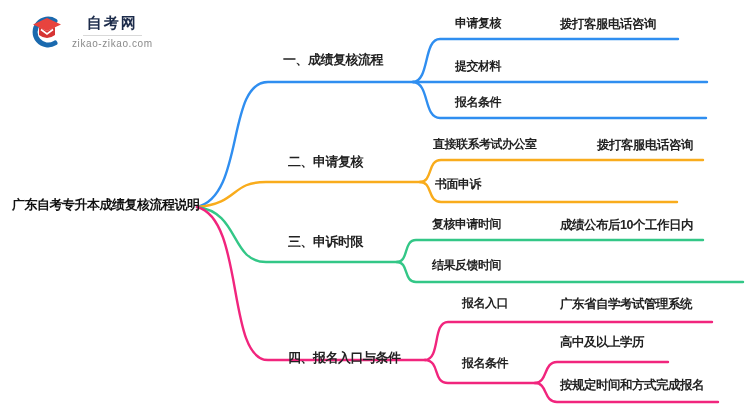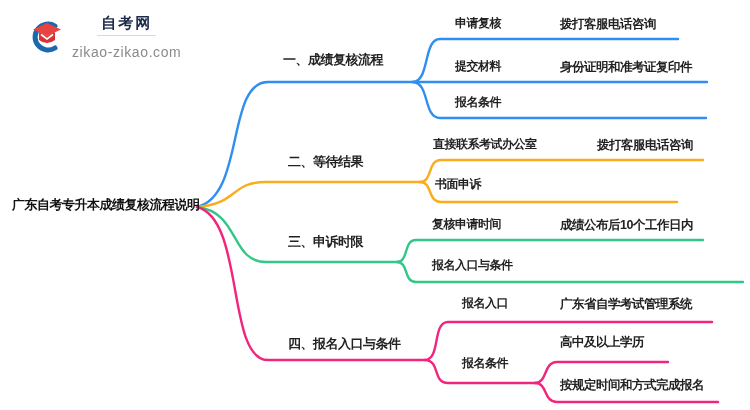--- a/index.html
+++ b/index.html
@@ -15,21 +15,21 @@
   }
   .root-label{font-size:13px;font-weight:700;color:#111;}
   .branch-label{font-size:13px;font-weight:700;color:#222;}
   .child-label{font-size:12px;font-weight:600;color:#222;}
   .detail-label{font-size:12.5px;font-weight:600;color:#222;}
   .logo{position:absolute;left:28px;top:14px;display:flex;align-items:center;gap:8px;}
   .logo-icon{width:36px;height:34px;display:block;}
   .logo-text{display:flex;flex-direction:column;align-items:center;}
   .logo-title{font-size:15px;font-weight:700;color:#1c2b4a;letter-spacing:2px;
     border-bottom:1px solid #d9d9d9;padding:0 4px 2px 4px;}
-  .logo-domain{font-size:14px;color:#8a8a8a;letter-spacing:0.6px;margin-top:8px;}
+  .logo-domain{font-size:10px;color:#8a8a8a;letter-spacing:0.6px;margin-top:2px;}
 </style>
 </head>
 <body>
 
 <div class="stage">
 
   <svg class="links" viewBox="0 0 750 410">
 
     <path d="M197,207 C245,196 226,82 268,82 H413" stroke="#2F8EF0"></path>
     <path d="M413,82 C430,81 423,39 440,39 H678" stroke="#2F8EF0"></path>
@@ -60,37 +60,36 @@
     </svg>
     <div class="logo-text">
       <div class="logo-title">自考网</div>
       <div class="logo-domain">zikao-zikao.com</div>
     </div>
   </div>
 
   <div class="node root-label" style="left:12px;top:198px">广东自考专升本成绩复核流程说明</div>
 
   <div class="node branch-label" style="left:283px;top:53px">一、成绩复核流程</div>
-  <div class="node branch-label" style="left:288px;top:155px">二、等待结果</div>
+  <div class="node branch-label" style="left:288px;top:155px">二、申请复核</div>
   <div class="node branch-label" style="left:288px;top:235px">三、申诉时限</div>
-  <div class="node branch-label" style="left:288px;top:337px">四、报名入口与条件</div>
+  <div class="node branch-label" style="left:288px;top:351px">四、报名入口与条件</div>
 
   <div class="node child-label" style="left:455px;top:17px">申请复核</div>
   <div class="node detail-label" style="left:560px;top:17px">拨打客服电话咨询</div>
   <div class="node child-label" style="left:455px;top:60px">提交材料</div>
-  <div class="node detail-label" style="left:560px;top:60px">身份证明和准考证复印件</div>
   <div class="node child-label" style="left:455px;top:96px">报名条件</div>
 
   <div class="node detail-label" style="left:597px;top:138px">拨打客服电话咨询</div>
   <div class="node child-label" style="left:433px;top:138px">直接联系考试办公室</div>
   <div class="node child-label" style="left:435px;top:178px">书面申诉</div>
 
   <div class="node child-label" style="left:432px;top:218px">复核申请时间</div>
   <div class="node detail-label" style="left:560px;top:218px">成绩公布后10个工作日内</div>
-  <div class="node child-label" style="left:432px;top:259px">报名入口与条件</div>
+  <div class="node child-label" style="left:432px;top:259px">结果反馈时间</div>
 
   <div class="node child-label" style="left:462px;top:297px">报名入口</div>
   <div class="node detail-label" style="left:560px;top:297px">广东省自学考试管理系统</div>
   <div class="node child-label" style="left:462px;top:357px">报名条件</div>
   <div class="node detail-label" style="left:560px;top:335px">高中及以上学历</div>
   <div class="node detail-label" style="left:560px;top:378px">按规定时间和方式完成报名</div>
 
 </div>
 
 </body></html>

